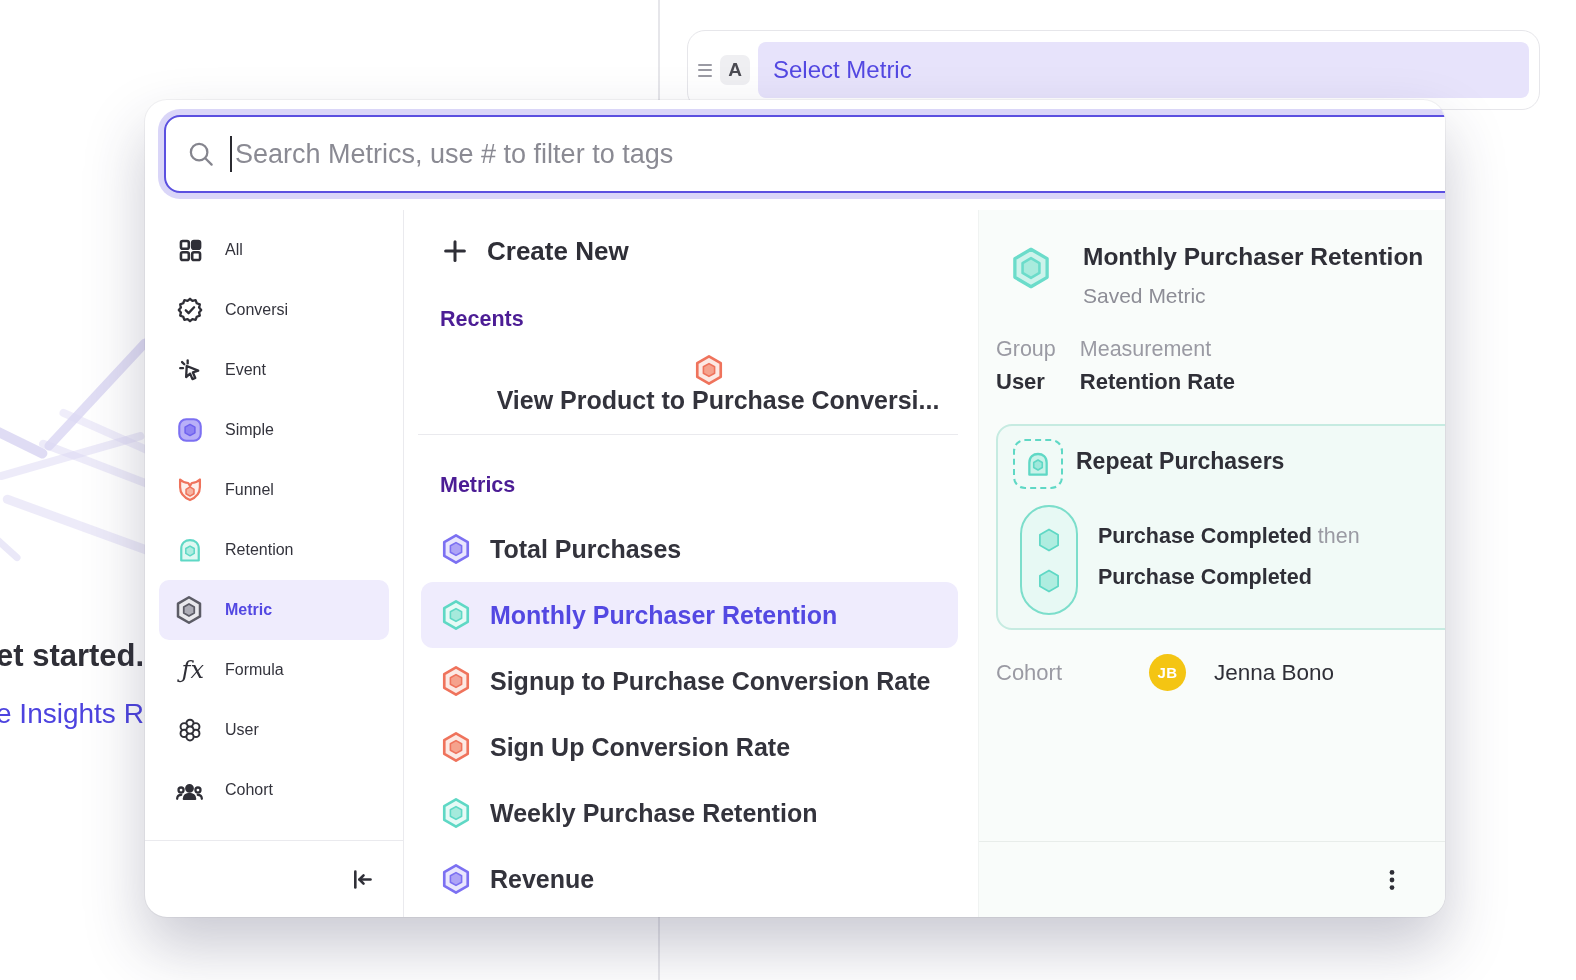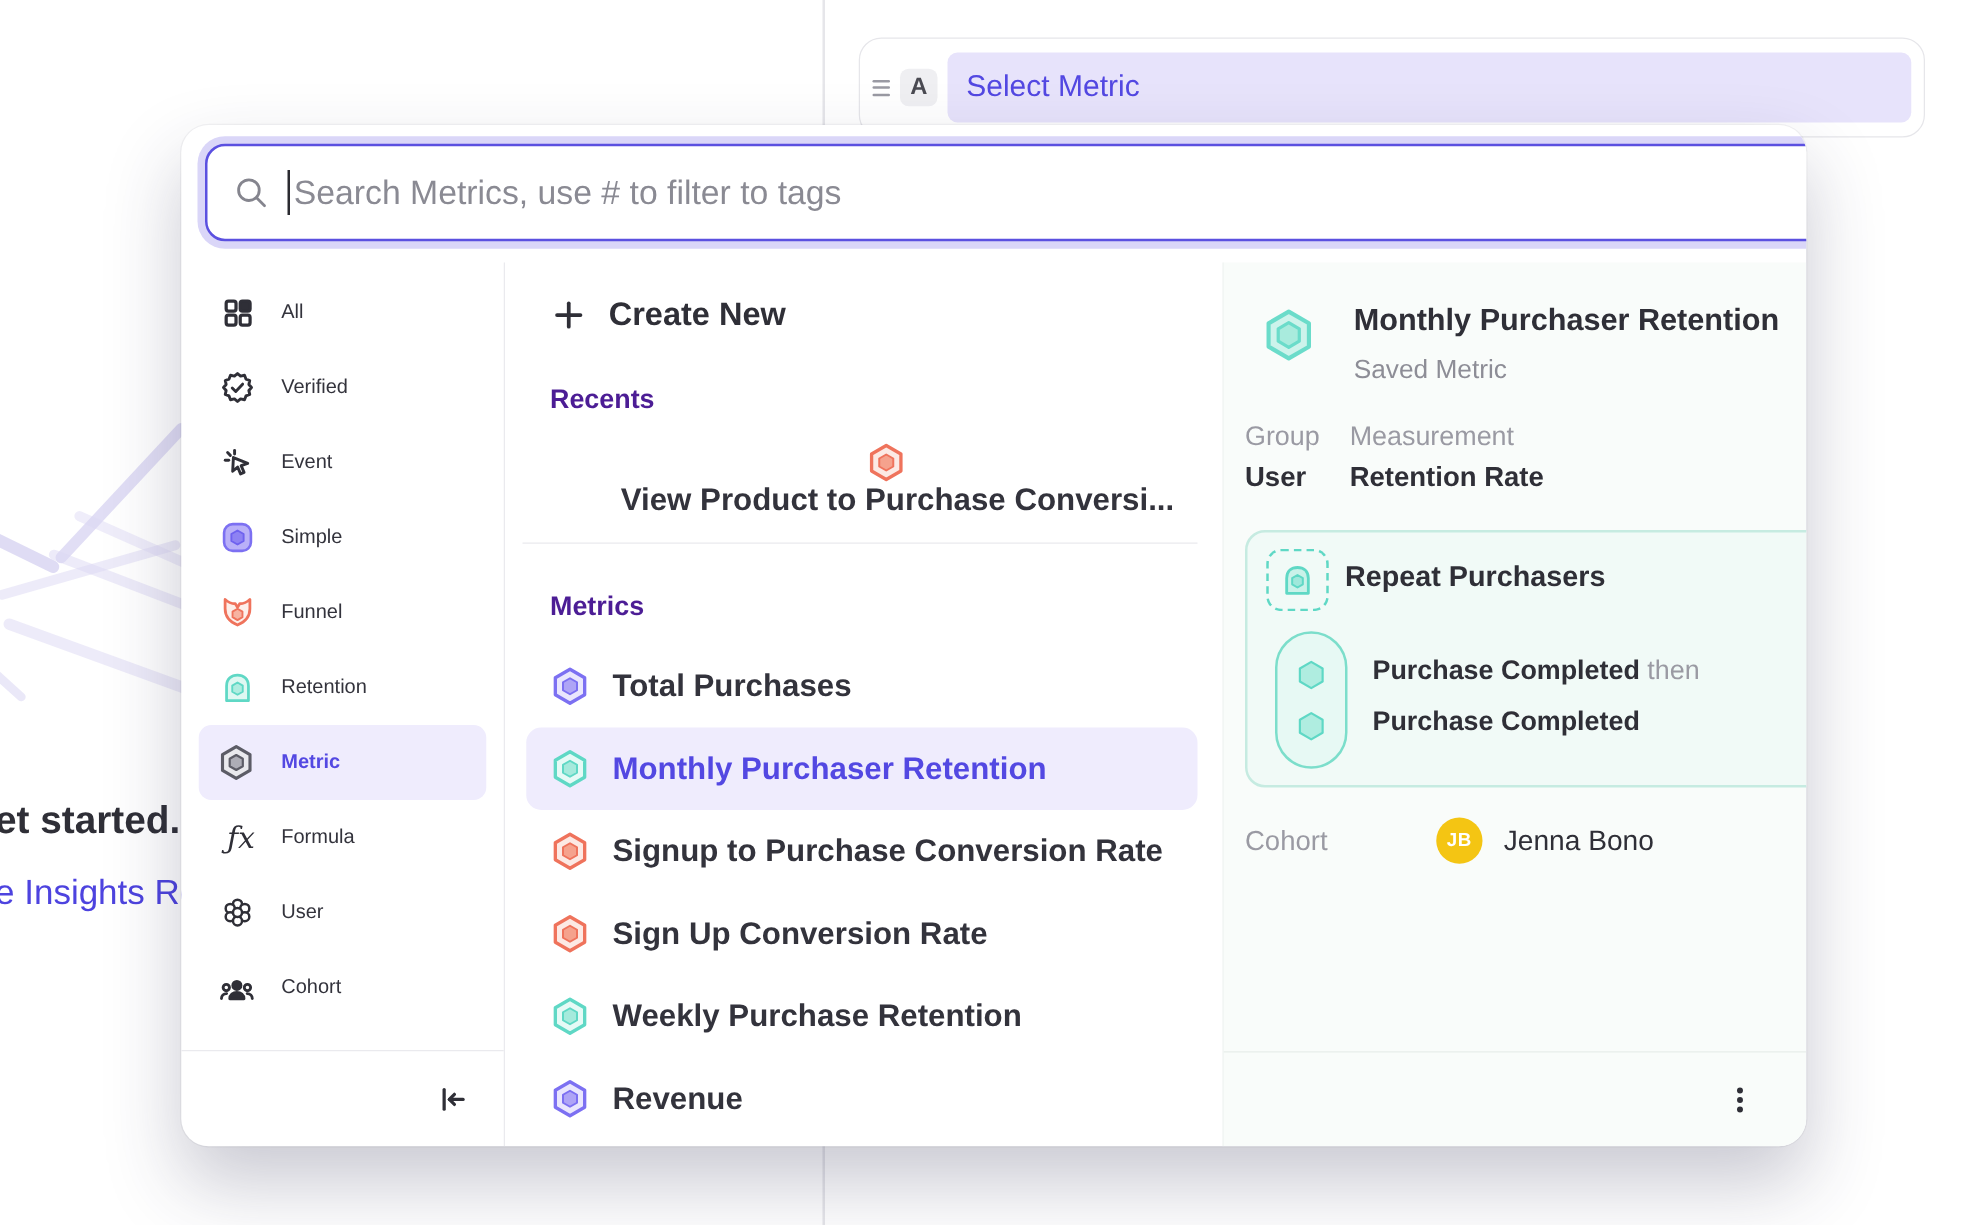--- a/index.html
+++ b/index.html
@@ -49,21 +49,21 @@
   .side-item { height:60px; display:flex; align-items:center; padding-left:29px; cursor:pointer; }
   .side-item .ic { width:30px; height:30px; flex:none; display:flex; align-items:center; justify-content:flex-end; }
   .side-item .lbl { margin-left:21px; font-size:16px; font-weight:500; color:#33333C; }
   .side-item.selected { margin:0 14px; padding-left:15px; background:#EFECFD; border-radius:10px; }
   .side-item.selected .lbl { color:#5348E2; font-weight:600; }
   .fx { font-style:italic; font-family:"DejaVu Serif", serif; font-size:24px; color:#2F2F37; line-height:1; }
   .side-footer { position:absolute; left:0; right:0; bottom:0; height:77px; border-top:1px solid #EAEAEE;
     display:flex; align-items:center; justify-content:flex-end; padding-right:28px; }
 
   
-  .create-row { position:absolute; top:26px; left:36px; display:flex; align-items:flex-end; gap:17px; cursor:pointer; }
+  .create-row { position:absolute; top:26px; left:36px; display:flex; align-items:flex-start; gap:17px; cursor:pointer; }
   .create-row .txt { font-size:26px; font-weight:600; color:#2F2F37; }
   .sec-label { position:absolute; left:36px; font-size:21.5px; font-weight:600; color:#4c1d95; }
   .row { display:flex; align-items:center; height:66px; padding-left:36px; cursor:pointer; }
   .row .hexi { flex:none; width:32px; height:32px; }
   .row .rlbl { margin-left:18px; font-size:25px; font-weight:600; color:#33333C; white-space:nowrap; }
   .recent-row { position:absolute; top:144px; left:0; right:0; height:64px;flex-direction:column; }
   .mid-divider { position:absolute; top:224px; left:14px; right:20px; height:1px; background:#EAEAEE; }
   .metric-list { position:absolute; top:306px; left:0; right:0; }
   .row.selected { background:#EFECFD; border-radius:12px; margin:0 20px 0 17px; padding-left:19px; }
   .row.selected .rlbl { color:#5348E2; }
@@ -83,21 +83,21 @@
   .capsule { position:absolute; left:22px; top:79px; width:58px; height:110px;
     background:#E7F9F4; border:2px solid #7CDECB; border-radius:30px;
     display:flex; flex-direction:column; align-items:center; justify-content:center; gap:13px; }
   .step { position:absolute; left:100px; font-size:21.5px; font-weight:700; color:#2F2F37; white-space:nowrap; }
   .step .conn { font-weight:400; color:#9A9AA3; }
   .step1 { top:98px; } .step2 { top:139px; }
   .creator { position:absolute; left:17px; top:444px; right:17px; display:flex; align-items:center; }
   .creator .clab { width:153px; font-size:22px; color:#9A9AA3; }
   .avatar { width:37px; height:37px; border-radius:50%; display:flex; align-items:center; justify-content:center;
     color:#fff; font-size:15px; font-weight:700; letter-spacing:.5px; }
-  .creator .cname { margin-left:17px; font-size:22.5px; color:#2F2F37; }
+  .creator .cname { margin-left:28px; font-size:22.5px; color:#2F2F37; }
   .detail-footer { position:absolute; left:0; right:0; bottom:0; height:76px; border-top:1px solid #E8EDEA;
     display:flex; align-items:center; justify-content:flex-end; padding-right:40px; }
 </style>
 </head>
 <body>
 
 <svg width="0" height="0" style="position:absolute">
   <defs>
     <g id="hex-outer">
         <path d="M12 1.8 L20.8 6.9 V17.1 L12 22.2 L3.2 17.1 V6.9 Z" stroke-width="2" stroke-linejoin="round"></path>
@@ -161,21 +161,21 @@
           <span class="lbl">All</span>
         </div>
 
         <div class="side-item">
           <span class="ic">
             <svg width="28" height="28" viewBox="0 0 24 24" fill="none" stroke="#2F2F37" stroke-width="2" stroke-linejoin="round" stroke-linecap="round">
               <path d="M12 2.4 l2.1 1.8 2.7-.6 1 2.6 2.6 1-.6 2.7 1.8 2.1-1.8 2.1.6 2.7-2.6 1-1 2.6-2.7-.6-2.1 1.8-2.1-1.8-2.7.6-1-2.6-2.6-1 .6-2.7L2.4 12l1.8-2.1-.6-2.7 2.6-1 1-2.6 2.7.6Z"></path>
               <path d="M8.4 12.3 l2.4 2.4 4.7-5"></path>
             </svg>
             </span>
-          <span class="lbl">Verified</span>
+          <span class="lbl">Conversi</span>
         </div>
 
         <div class="side-item">
           <span class="ic">
             <svg width="28" height="28" viewBox="0 0 24 24" fill="none" stroke="#2F2F37" stroke-width="2" stroke-linejoin="round" stroke-linecap="round">
               <path d="M9.2 8.6 L19 12.6 L14.5 14.1 L16.5 18.8 L14.1 19.8 L12.1 15.1 L8.7 18 Z"></path>
               <path d="M5.2 5.2 l1.9 1.9"></path>
                 <path d="M3.6 10.4 h2.4"></path>
                 <path d="M10 3.8 v2.4"></path>
             </svg>

